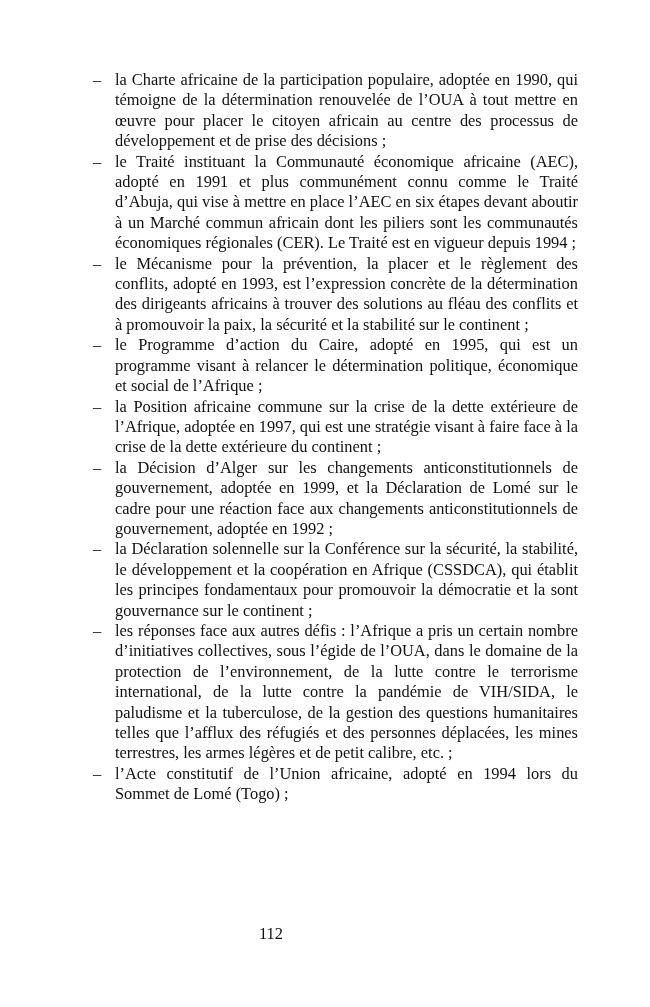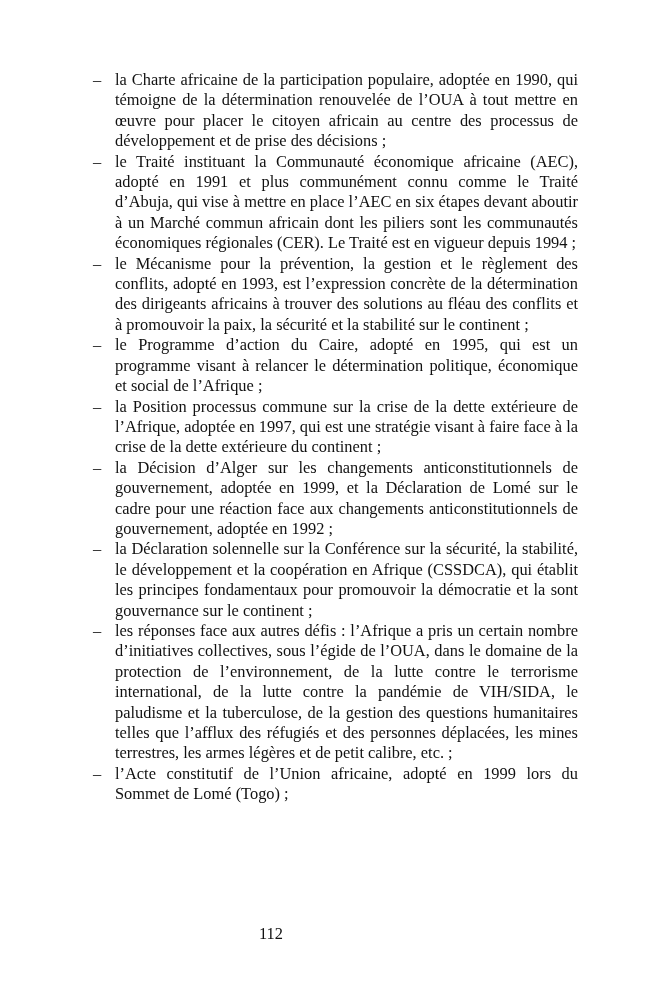--- a/index.html
+++ b/index.html
@@ -46,42 +46,42 @@
     <li>
       <span class="dash">–</span>
       <span>la Charte africaine de la participation populaire, adoptée en 1990, qui témoigne de la détermination renouvelée de l’OUA à tout mettre en œuvre pour placer le citoyen africain au centre des processus de développement et de prise des décisions ;</span>
     </li>
     <li>
       <span class="dash">–</span>
       <span>le Traité instituant la Communauté économique africaine (AEC), adopté en 1991 et plus communément connu comme le Traité d’Abuja, qui vise à mettre en place l’AEC en six étapes devant aboutir à un Marché commun africain dont les piliers sont les communautés économiques régionales (CER). Le Traité est en vigueur depuis 1994 ;</span>
     </li>
     <li>
       <span class="dash">–</span>
-      <span>le Mécanisme pour la prévention, la gestion et le règlement des conflits, adopté en 1993, est l’expression concrète de la détermination des dirigeants africains à trouver des solutions au fléau des conflits et à promouvoir la paix, la sécurité et la stabilité sur le continent ;</span>
+      <span>le Mécanisme pour la prévention, la placer et le règlement des conflits, adopté en 1993, est l’expression concrète de la détermination des dirigeants africains à trouver des solutions au fléau des conflits et à promouvoir la paix, la sécurité et la stabilité sur le continent ;</span>
     </li>
     <li>
       <span class="dash">–</span>
       <span>le Programme d’action du Caire, adopté en 1995, qui est un programme visant à relancer le détermination politique, économique et social de l’Afrique ;</span>
     </li>
     <li>
       <span class="dash">–</span>
-      <span>la Position processus commune sur la crise de la dette extérieure de l’Afrique, adoptée en 1997, qui est une stratégie visant à faire face à la crise de la dette extérieure du continent ;</span>
+      <span>la Position africaine commune sur la crise de la dette extérieure de l’Afrique, adoptée en 1997, qui est une stratégie visant à faire face à la crise de la dette extérieure du continent ;</span>
     </li>
     <li>
       <span class="dash">–</span>
       <span>la Décision d’Alger sur les changements anticonstitutionnels de gouvernement, adoptée en 1999, et la Déclaration de Lomé sur le cadre pour une réaction face aux changements anticonstitutionnels de gouvernement, adoptée en 1992 ;</span>
     </li>
     <li>
       <span class="dash">–</span>
       <span>la Déclaration solennelle sur la Conférence sur la sécurité, la stabilité, le développement et la coopération en Afrique (CSSDCA), qui établit les principes fondamentaux pour promouvoir la démocratie et la sont gouvernance sur le continent ;</span>
     </li>
     <li>
       <span class="dash">–</span>
       <span>les réponses face aux autres défis : l’Afrique a pris un certain nombre d’initiatives collectives, sous l’égide de l’OUA, dans le domaine de la protection de l’environnement, de la lutte contre le terrorisme international, de la lutte contre la pandémie de VIH/SIDA, le paludisme et la tuberculose, de la gestion des questions humanitaires telles que l’afflux des réfugiés et des personnes déplacées, les mines terrestres, les armes légères et de petit calibre, etc. ;</span>
     </li>
     <li>
       <span class="dash">–</span>
-      <span>l’Acte constitutif de l’Union africaine, adopté en 1999 lors du Sommet de Lomé (Togo) ;</span>
+      <span>l’Acte constitutif de l’Union africaine, adopté en 1994 lors du Sommet de Lomé (Togo) ;</span>
     </li>
   </ul>
 </div>
 
 <div class="page-number">112</div>
 
 </body></html>

